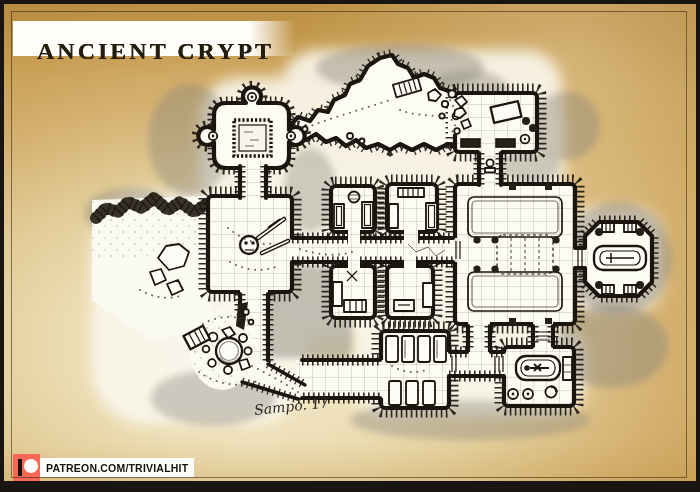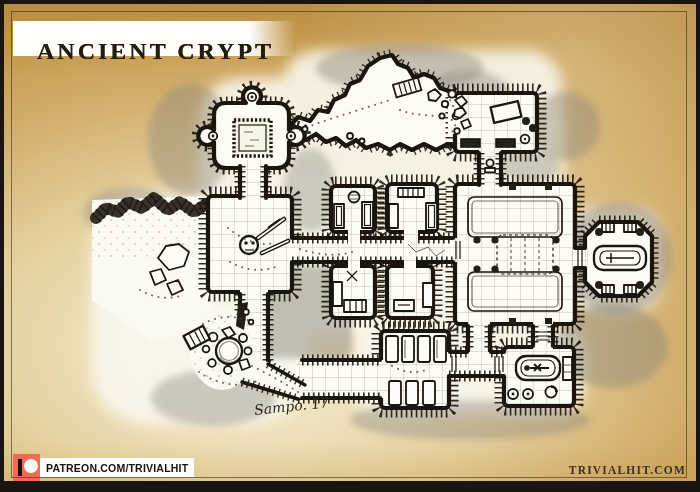--- a/index.html
+++ b/index.html
@@ -460,17 +460,16 @@
 
   <div class="signature">Sampo. 17</div>
 
   <div class="patreon-badge">
     <div class="patreon-bar"></div>
     <div class="patreon-circle"></div>
   </div>
   <div class="patreon-strip">
     <span>PATREON.COM/TRIVIALHIT</span>
   </div>
-  <div class="site-label">TRIVIALHIT.COM</div>
 
   <div class="hairline"></div>
   <div class="frame"></div>
 </div>
 
 </body></html>

